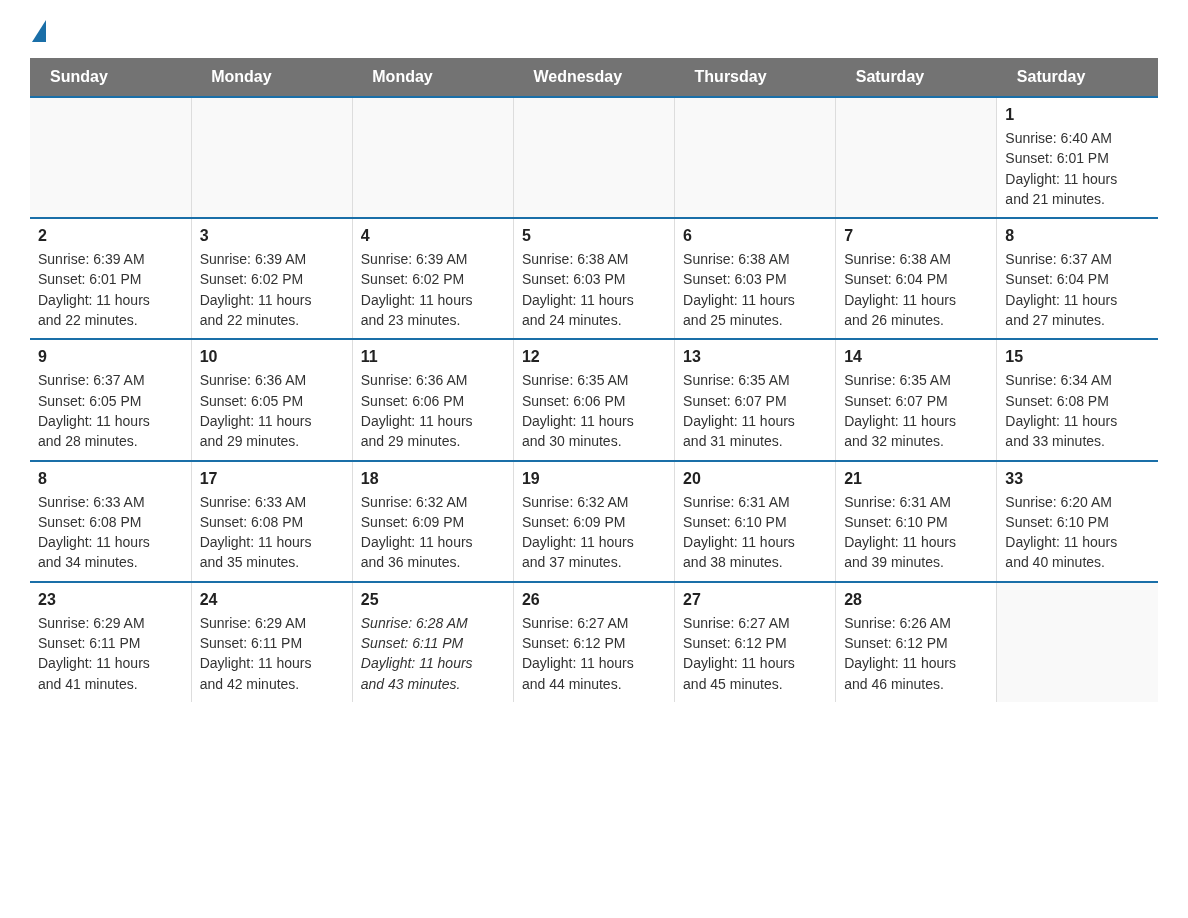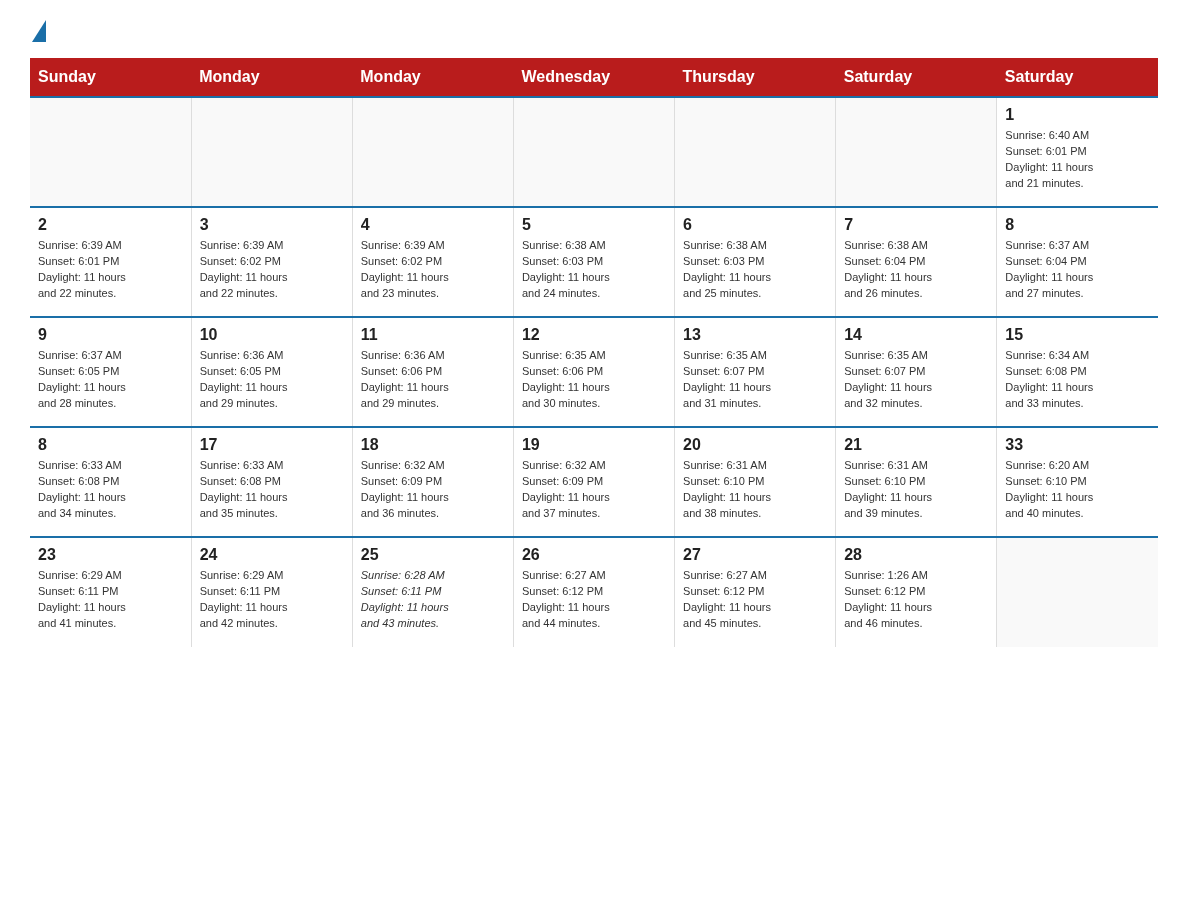--- a/index.html
+++ b/index.html
@@ -58,23 +58,23 @@
       font-size: 22px;
       font-weight: normal;
       color: #444;
       margin-top: 4px;
     }
     table {
       width: 100%;
       border-collapse: collapse;
     }
     thead th {
-      background-color: #b91c1c;
+      background-color: #737373;
       color: #fff;
-      padding: 10px 8px;
+      padding: 10px 20px;
       font-size: 16px;
       font-weight: bold;
       text-align: left;
     }
     tbody tr {
       border-top: 2px solid #1a6fa8;
     }
     tbody td {
       vertical-align: top;
       padding: 8px;
@@ -89,21 +89,21 @@
       border-right: none;
     }
     .day-num {
       font-size: 16px;
       font-weight: bold;
       color: #222;
       display: block;
       margin-bottom: 4px;
     }
     .day-info {
-      font-size: 11px;
+      font-size: 14px;
       color: #333;
       line-height: 1.45;
     }
     .empty-cell {
       background: #f9f9f9;
     }
   </style>
 </head>
 <body>
 
@@ -333,21 +333,21 @@
         </td>
         <td>
           <span class="day-num">27</span>
           <div class="day-info" style="white-space: pre-line;">Sunrise: 6:27 AM
 Sunset: 6:12 PM
 Daylight: 11 hours
 and 45 minutes.</div>
         </td>
         <td>
           <span class="day-num">28</span>
-          <div class="day-info" style="white-space: pre-line;">Sunrise: 1:26 AM
+          <div class="day-info" style="white-space: pre-line;">Sunrise: 6:26 AM
 Sunset: 6:12 PM
 Daylight: 11 hours
 and 46 minutes.</div>
         </td>
         <td class="empty-cell"></td>
       </tr>
     </tbody>
 </table>
 
 </body></html>

